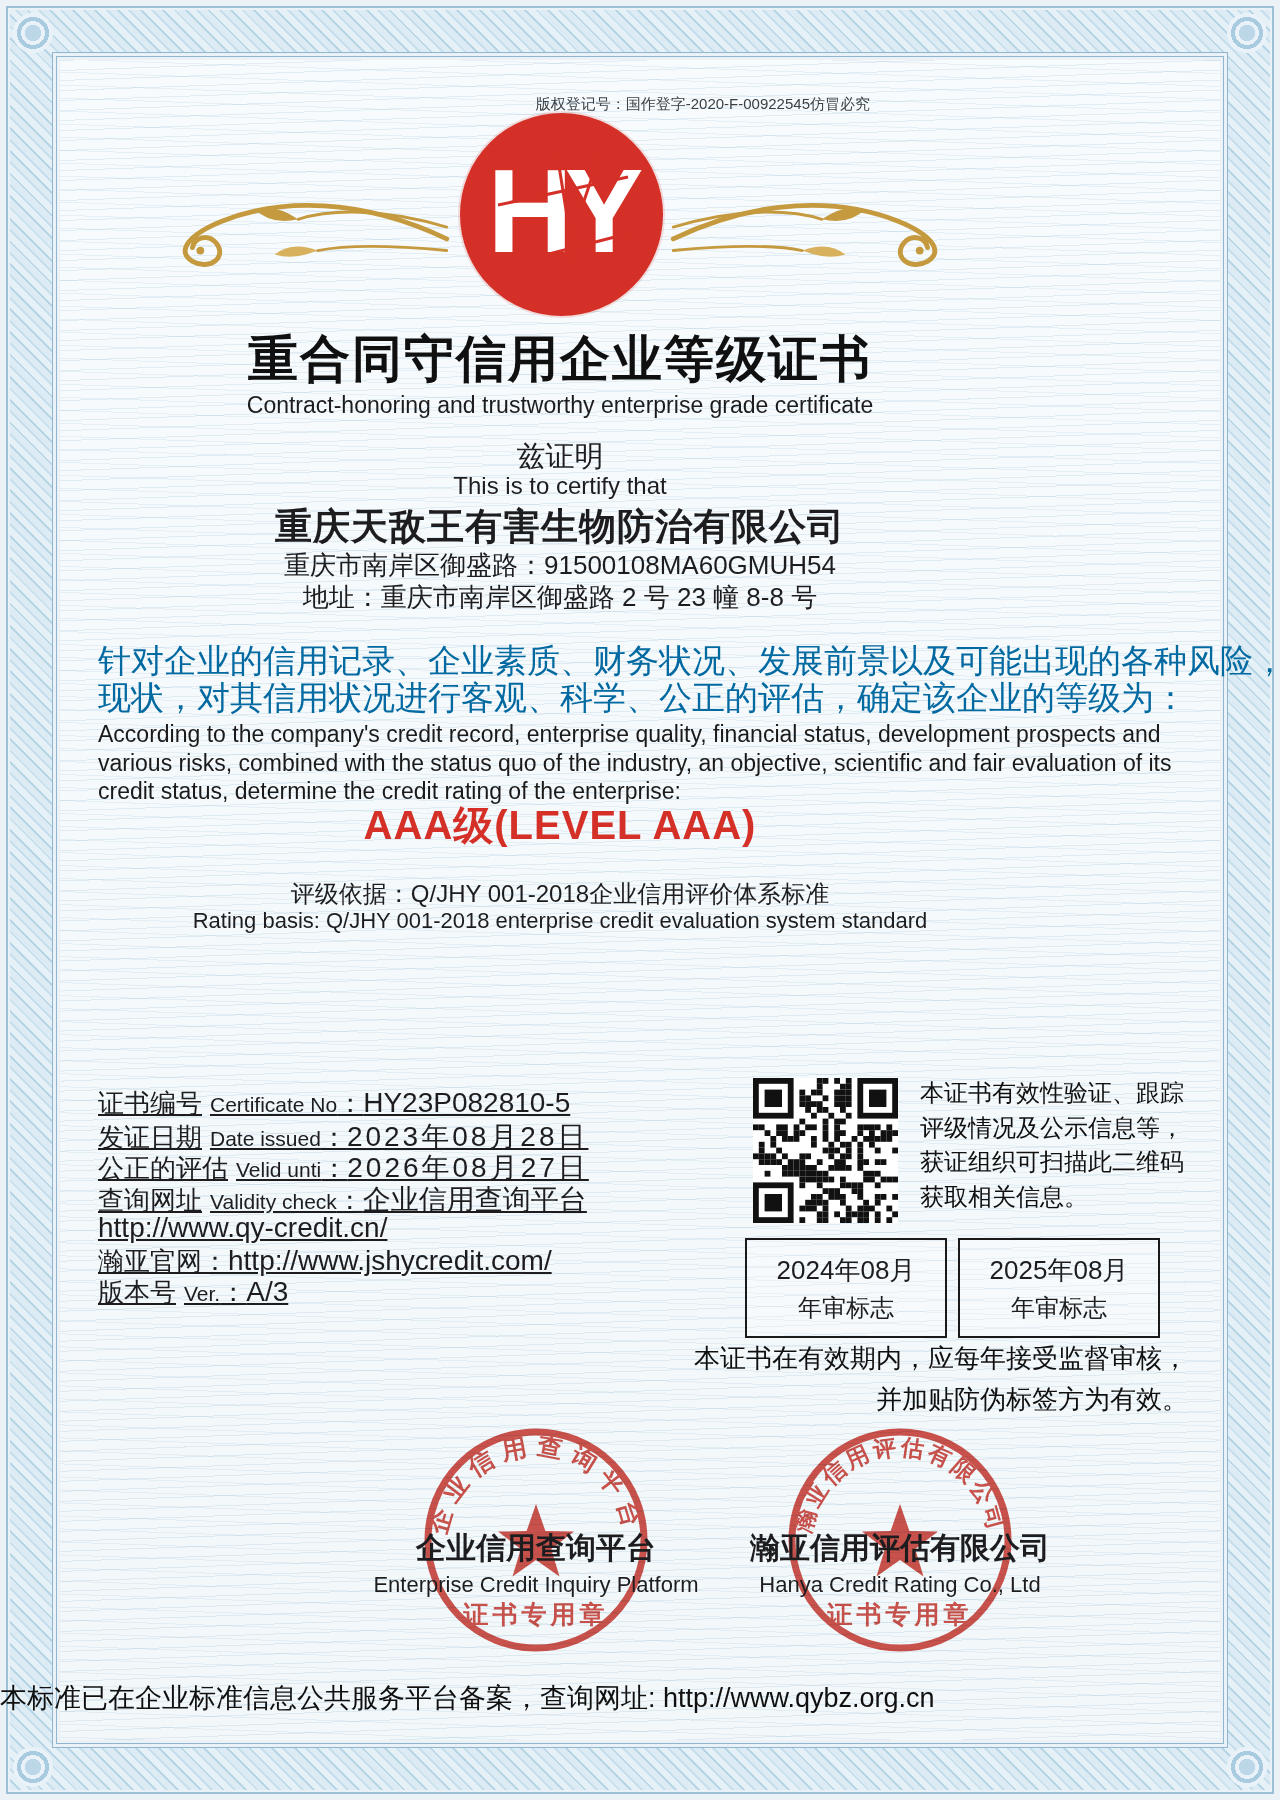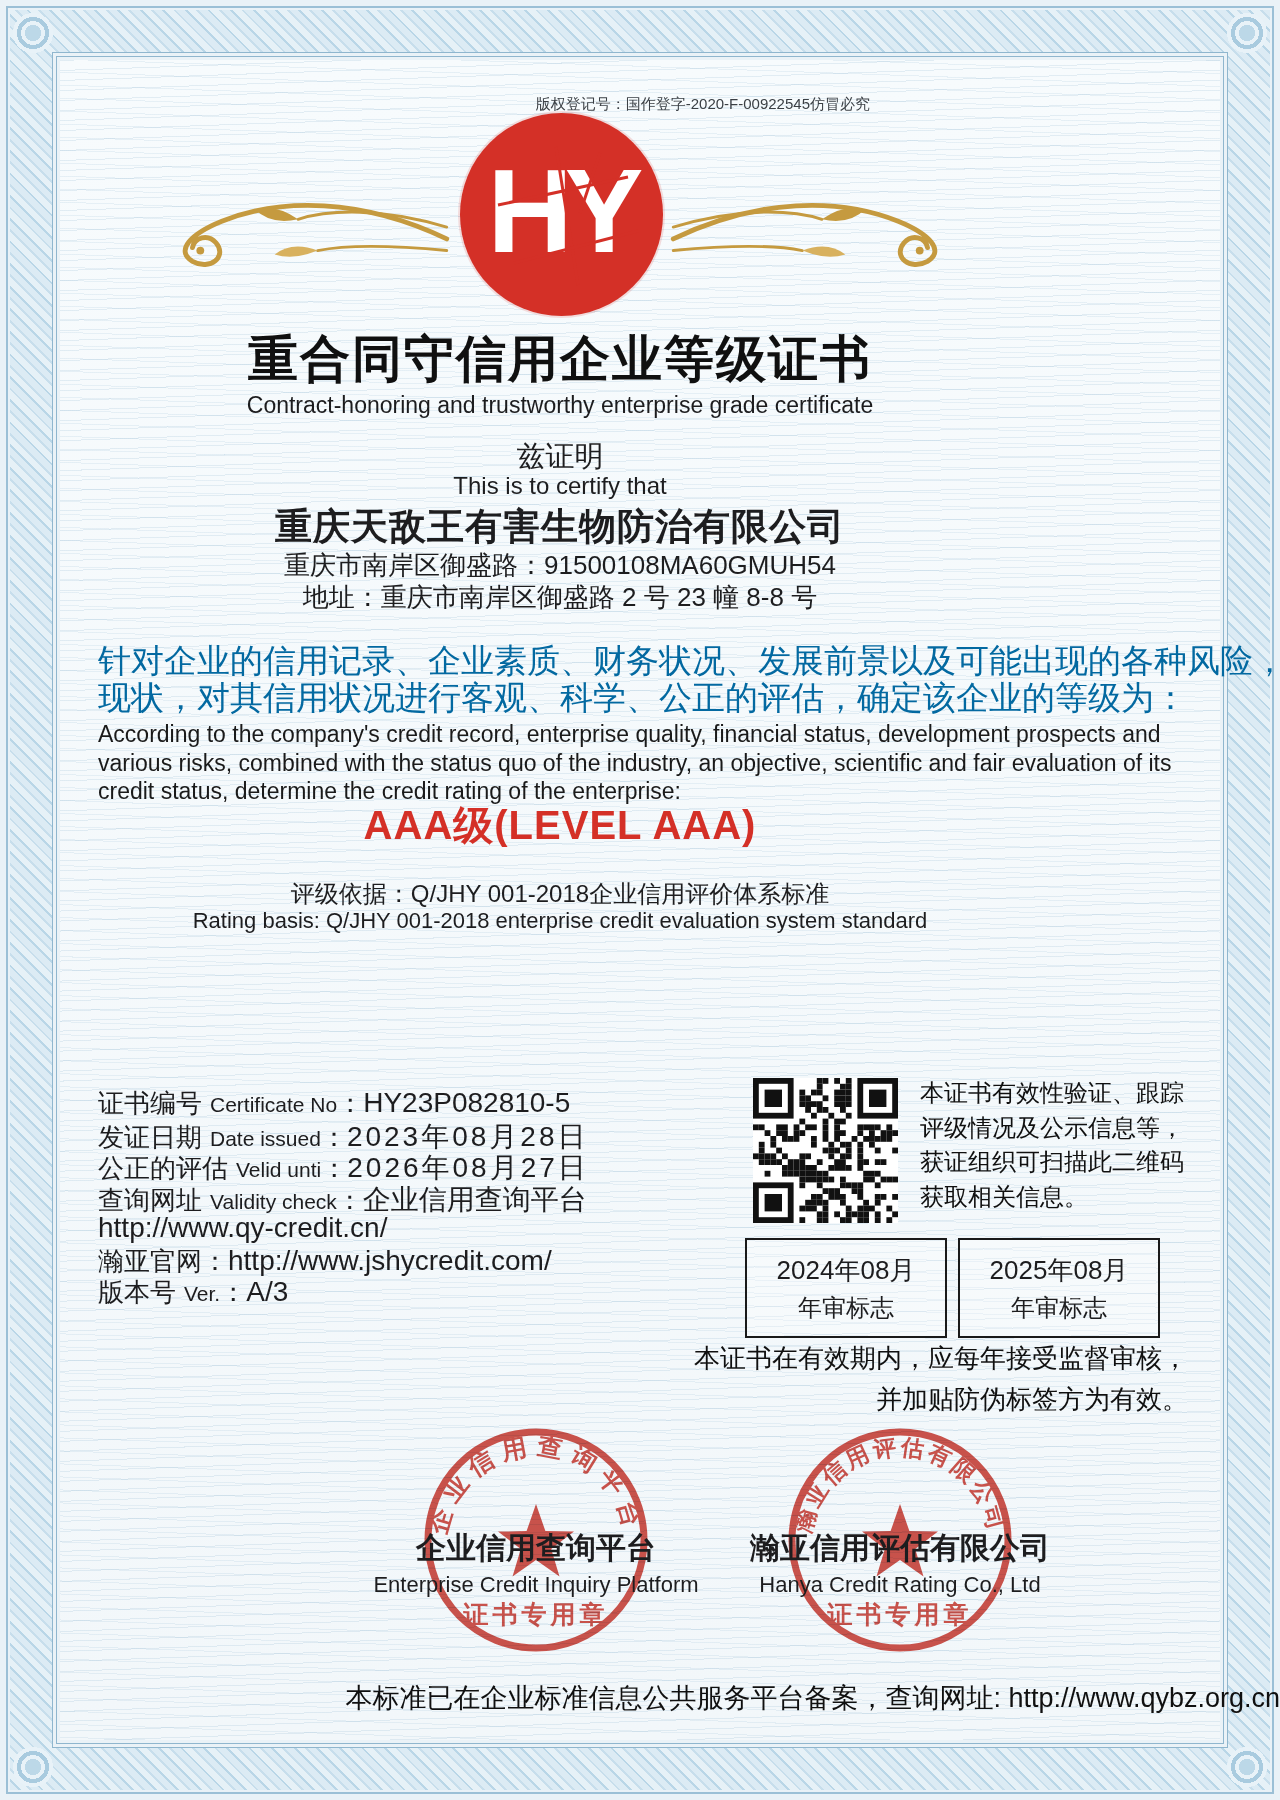--- a/index.html
+++ b/index.html
@@ -46,21 +46,21 @@
   .address-line{top:580px;font-size:26px;font-weight:500;}
   
   .statement{position:absolute;left:98px;top:642px;width:1090px;}
   .stmt-zh{font-size:33px;line-height:37px;white-space:nowrap;color:#0369a1;}
   .stmt-en{font-size:23px;line-height:28.5px;margin-top:4px;color:#1a1a1a;}
   .rating-level{top:798px;font-size:40px;font-weight:800;color:var(--red,#d43027);letter-spacing:1px;}
   .basis-zh{top:878px;font-size:24px;font-weight:500;}
   .basis-en{top:908px;font-size:22px;}
   
   .details{position:absolute;left:98px;top:1086px;}
-  .d-row{display:flex;align-items:baseline;height:31.5px;white-space:nowrap;}
+  .d-row{display:flex;align-items:baseline;height:31.5px;white-space:nowrap;text-decoration:underline;}
   .d-zh{font-size:26px;font-weight:500;}
   .d-en{font-size:21px;margin-left:8px;}
   .d-sep{font-size:26px;}
   .d-val{font-size:28px;}
   .d-val.spread{letter-spacing:3px;}
   
   .qr{position:absolute;left:753px;top:1078px;width:145px;height:145px;background:#fff;}
   .qr-note{position:absolute;left:920px;top:1076px;width:272px;font-size:24px;line-height:34.5px;color:#101010;}
   .mark-box{position:absolute;top:1238px;width:202px;height:100px;border:2px solid #1a1a1a;
     display:flex;flex-direction:column;align-items:center;justify-content:center;gap:4px;background:rgba(255,255,255,.25);}
@@ -69,21 +69,21 @@
   .supervision{position:absolute;left:640px;top:1338px;width:548px;text-align:right;font-size:26px;line-height:41px;color:#101010;}
   
   .seal{position:absolute;width:232px;height:232px;opacity:.87;mix-blend-mode:multiply;z-index:5;}
   .seal.left{left:420px;top:1424px;}
   .seal.right{left:784px;top:1424px;}
   .org-zh{position:absolute;top:1528px;width:420px;text-align:center;font-size:30px;font-weight:700;z-index:6;}
   .org-en{position:absolute;top:1572px;width:420px;text-align:center;font-size:22px;z-index:6;}
   .org-zh.left,.org-en.left{left:326px;}
   .org-zh.right,.org-en.right{left:690px;}
   
-  .footer-line{position:absolute;left:0;top:1680px;width:1280px;text-align:right;
+  .footer-line{position:absolute;left:0;top:1680px;width:1280px;text-align:left;
     font-size:27px;font-weight:500;color:#101010;white-space:nowrap;z-index:4;}
 </style>
 </head>
 <body>
 
 <div class="page">
 
   <div class="frame-band"></div>
   <div class="frame-outer"></div>
   <div class="frame-inner"></div>

